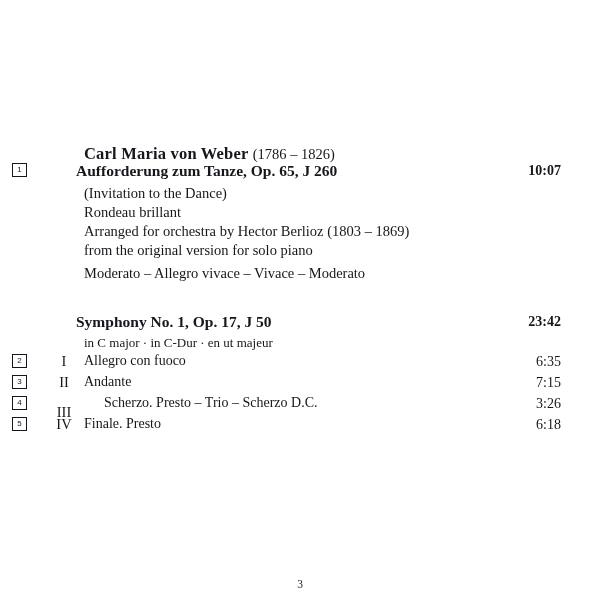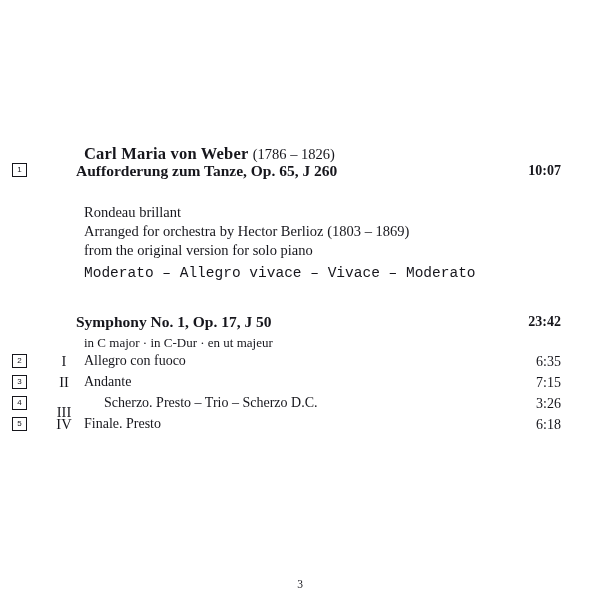--- a/index.html
+++ b/index.html
@@ -113,25 +113,26 @@
   <div class="composer">
     <span class="name">Carl Maria von Weber</span>
     <span class="dates">(1786 – 1826)</span>
   </div>
 
   <div class="tracknum" style="top:163px;">1</div>
 
   <div class="worktitle" style="top:162px;">Aufforderung zum Tanze, Op. 65, J 260</div>
   <div class="duration bold" style="top:163px;">10:07</div>
 
+  <div class="subline" style="top:185px;">(Invitation to the Dance)</div>
   <div class="subline" style="top:204px;">Rondeau brillant</div>
   <div class="subline" style="top:223px;">Arranged for orchestra by Hector Berlioz (1803 – 1869)</div>
   <div class="subline" style="top:242px;">from the original version for solo piano</div>
 
-  <div class="subline" style="top:265px;font-family:Liberation Mono, monospace;">Moderato – Allegro vivace – Vivace – Moderato</div>
+  <div class="subline" style="top:265px;">Moderato – Allegro vivace – Vivace – Moderato</div>
 
   <div class="worktitle" style="top:313px;">Symphony No. 1, Op. 17, J 50</div>
   <div class="duration bold" style="top:314px;">23:42</div>
   <div class="smallline" style="top:335px;">in C major · in C-Dur · en ut majeur</div>
 
   <div class="tracknum" style="top:354px;">2</div>
   <div class="movement-roman" style="top:353px;">I</div>
   <div class="movement-title" style="top:353px;">Allegro con fuoco</div>
   <div class="duration" style="top:354px;">6:35</div>
 

